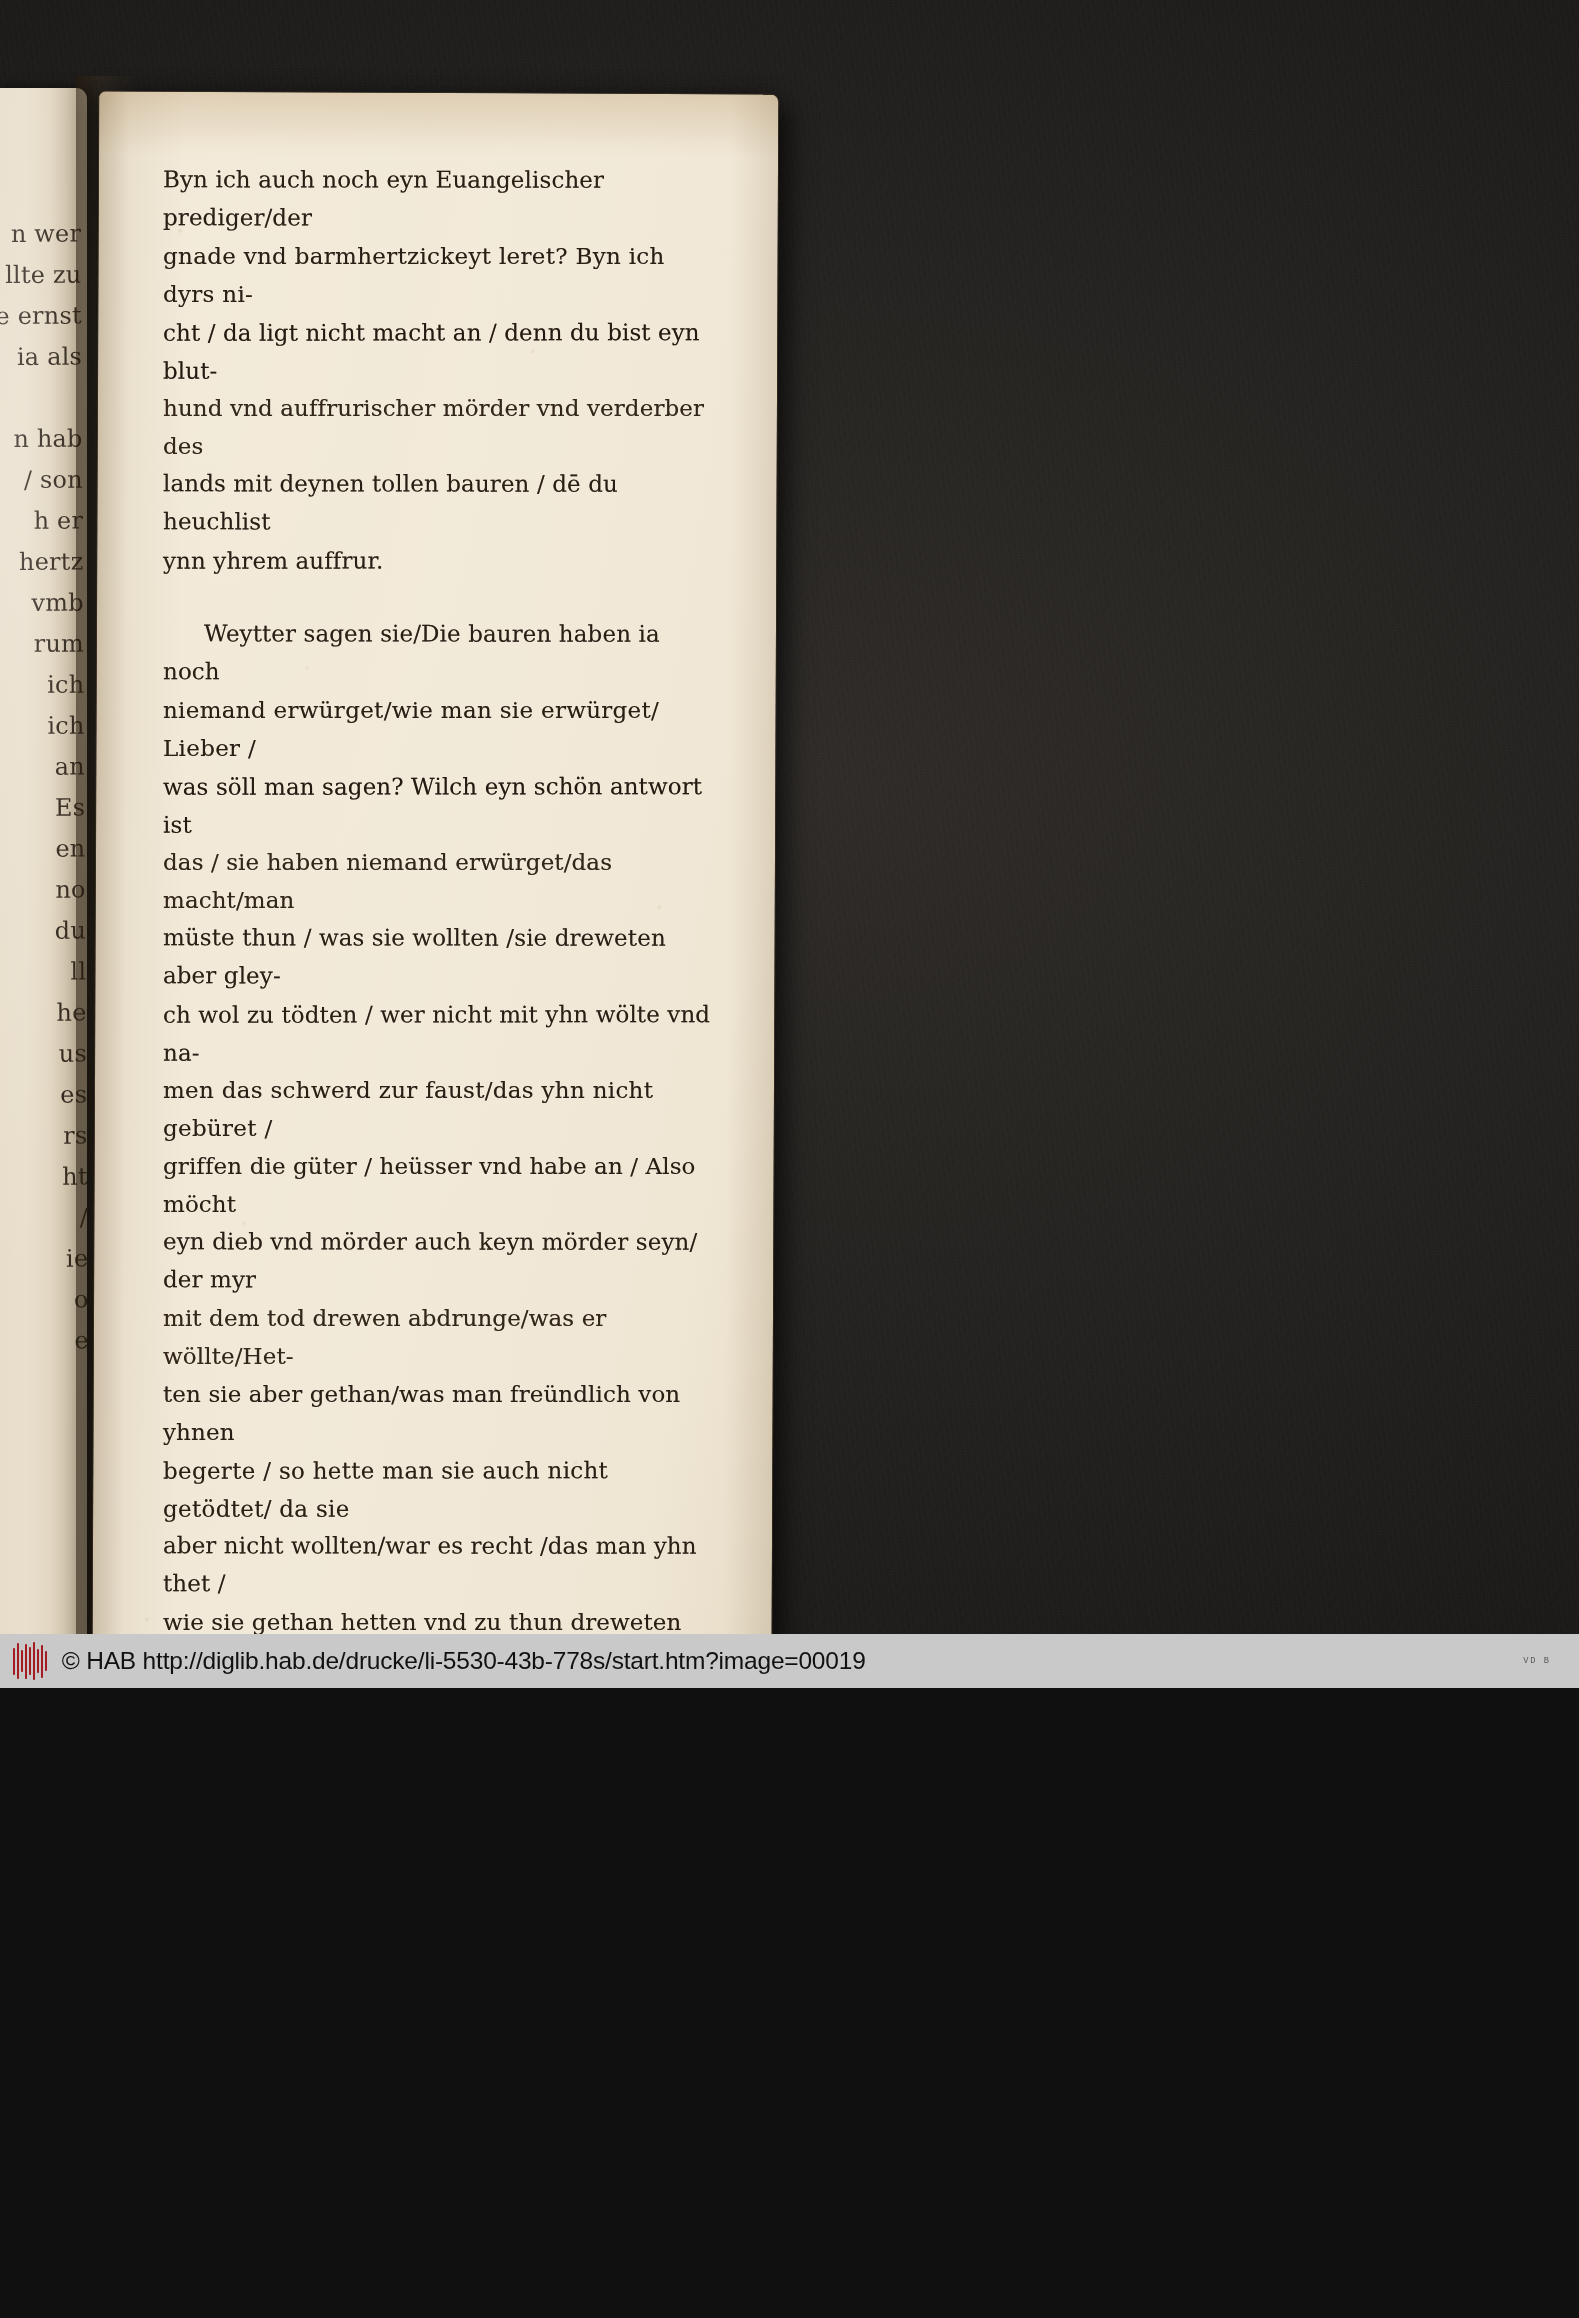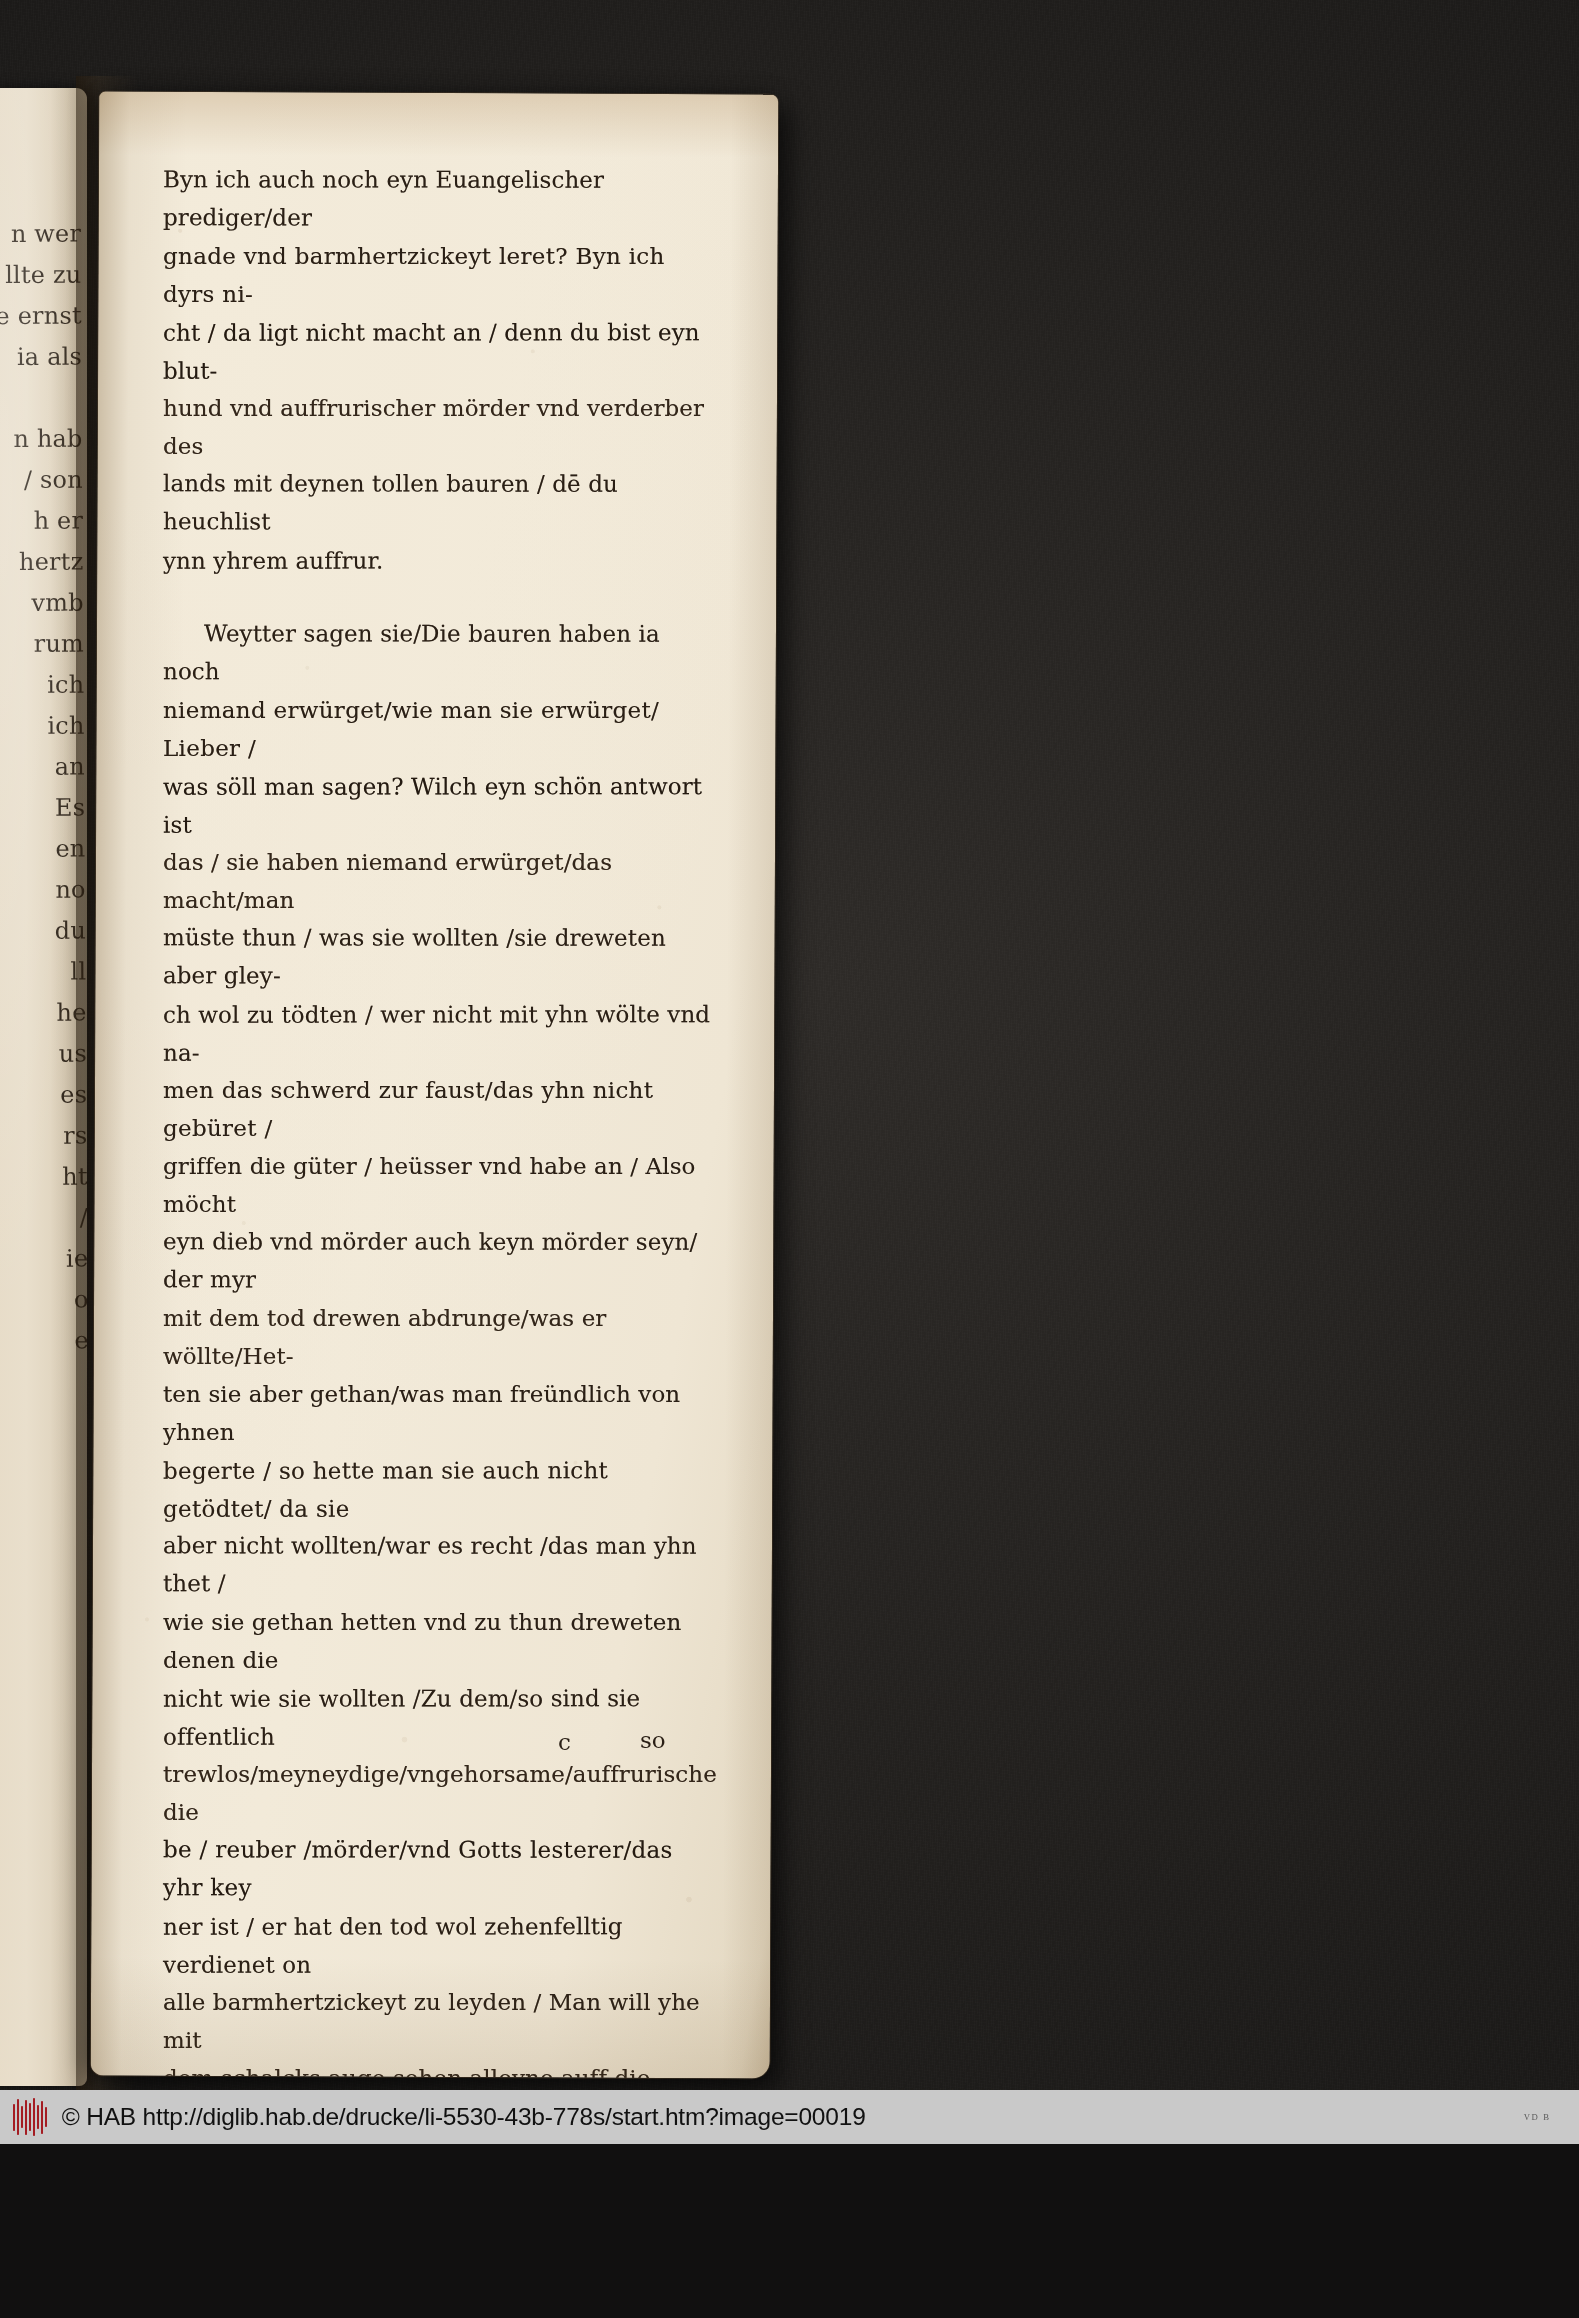--- a/index.html
+++ b/index.html
@@ -4,21 +4,21 @@
 <title>Digitalisat — Historischer Druck</title>
 <style>
   html, body {
     margin: 0;
     padding: 0;
     background: #111010;
   }
   #root {
     position: relative;
     width: 1579px;
-    height: 2144px;
+    height: 1688px;
     overflow: hidden;
     font-family: "Liberation Serif", "DejaVu Serif", serif;
     background: #242220;
   }
 
   
   .backdrop {
     position: absolute;
     inset: 0;
     background:
@@ -230,21 +230,21 @@
   .credit-text {
     font-family: "Liberation Sans", "DejaVu Sans", sans-serif;
     font-size: 24.5px;
     color: #111111;
     white-space: nowrap;
     letter-spacing: -0.2px;
   }
   .vdb-mark {
     margin-left: auto;
     margin-right: 28.4px;
-    font-family: Liberation Serif, serif;
+    font-family: Liberation Mono, monospace;
     font-size: 8.7px;
     letter-spacing: 1.6px;
     color: #5a5a5a;
   }
 </style>
 </head>
 <body>
 
 <div id="root" style="background: rgb(36, 34, 32);">
 

